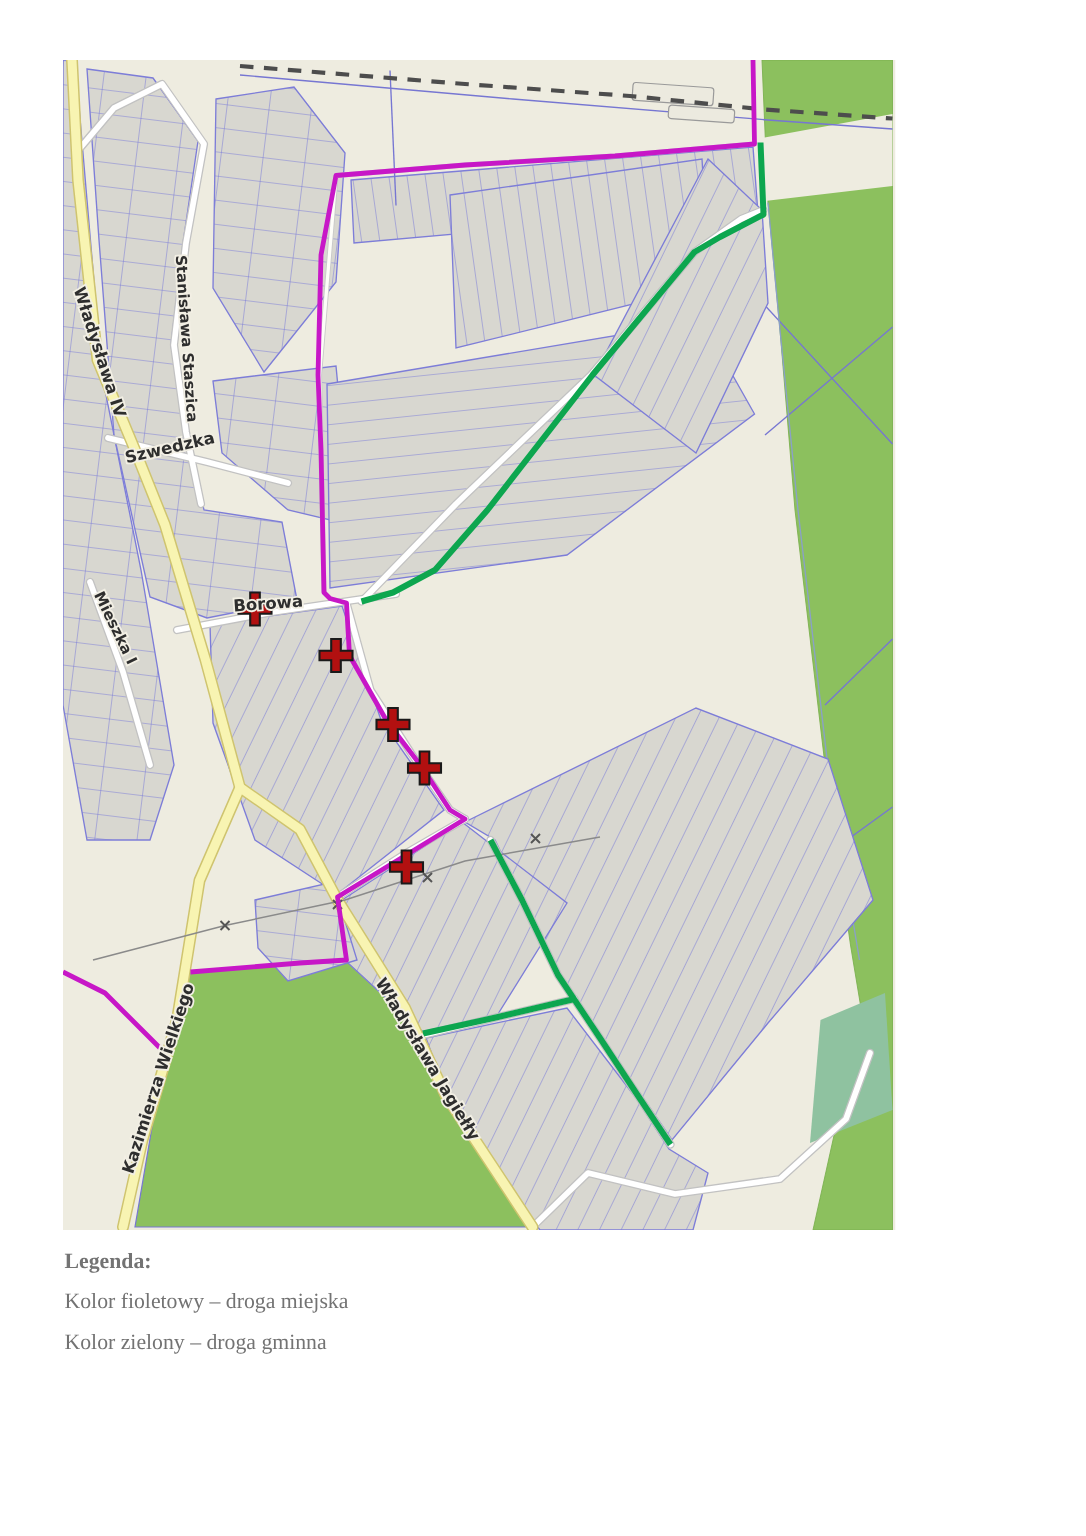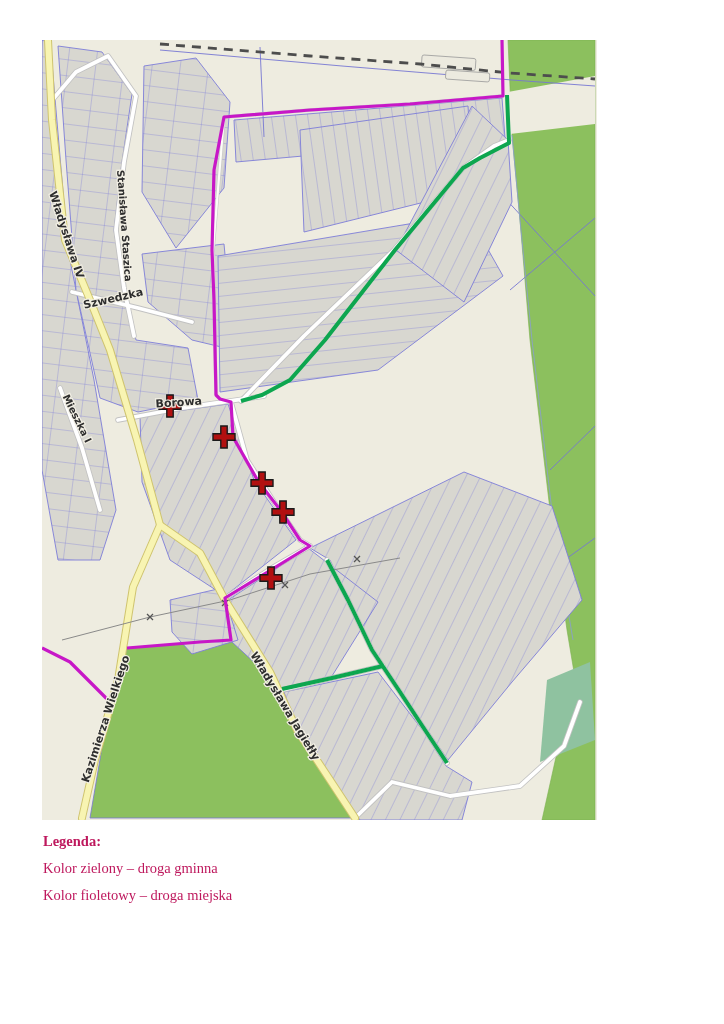--- a/index.html
+++ b/index.html
@@ -1,20 +1,20 @@
 <!DOCTYPE html>
 <html><head>
 <meta charset="utf-8">
 <style>
   html,body{margin:0;padding:0;background:#888;}
   .page{position:relative;width:724px;height:1024px;background:#ffffff;overflow:hidden;
         font-family:"Liberation Serif", serif;}
   .map-figure{position:absolute;left:42px;top:40px;width:555px;height:780px;margin:0;}
   .map-figure svg{display:block;width:555px;height:780px;}
-  .legend{position:absolute;left:43px;top:828px;color:#be185d;font-family:Liberation Serif, serif;}
+  .legend{position:absolute;left:43px;top:828px;color:#737373;font-family:Liberation Serif, serif;}
   .legend p{margin:0;font-size:14.5px;line-height:27px;}
   .legend .legend-title{font-weight:bold;}
   .street-label{font-family:"DejaVu Sans", sans-serif;font-weight:bold;fill:#2e2e2e;
                 stroke:#f2efe4;stroke-width:2.4px;paint-order:stroke;text-anchor:middle;}
   .wroad-casing polyline{fill:none;stroke:#c2c2c2;stroke-width:5.5;stroke-linejoin:round;stroke-linecap:round;}
   .wroad-fill polyline{fill:none;stroke:#ffffff;stroke-width:3.8;stroke-linejoin:round;stroke-linecap:round;}
   .wroad-thin-casing polyline{fill:none;stroke:#c9c9c9;stroke-width:3.4;stroke-linejoin:round;}
   .wroad-thin-fill polyline{fill:none;stroke:#fdfdf8;stroke-width:2.2;stroke-linejoin:round;}
   .yroad-casing polyline{fill:none;stroke:#cfc46f;stroke-width:8;stroke-linejoin:round;stroke-linecap:round;}
   .yroad-fill polyline{fill:none;stroke:#f8f4b2;stroke-width:6;stroke-linejoin:round;stroke-linecap:round;}
@@ -174,17 +174,17 @@
           <text transform="translate(32,380) rotate(64)" font-size="10" class="street-label">Mieszka I</text>
           <text transform="translate(137,366) rotate(-4)" font-size="11" class="street-label">Borowa</text>
           <text transform="translate(67,680) rotate(-72)" font-size="11" class="street-label">Kazimierza Wielkiego</text>
           <text transform="translate(240,668) rotate(59)" font-size="11" class="street-label">Władysława Jagiełły</text>
         </g>
     </svg>
   </figure>
 
   <section class="legend">
     <p class="legend-title">Legenda:</p>
+    <p>Kolor fioletowy – droga miejska</p>
     <p>Kolor zielony – droga gminna</p>
-    <p>Kolor fioletowy – droga miejska</p>
   </section>
 
 </div>
 
 </body></html>

